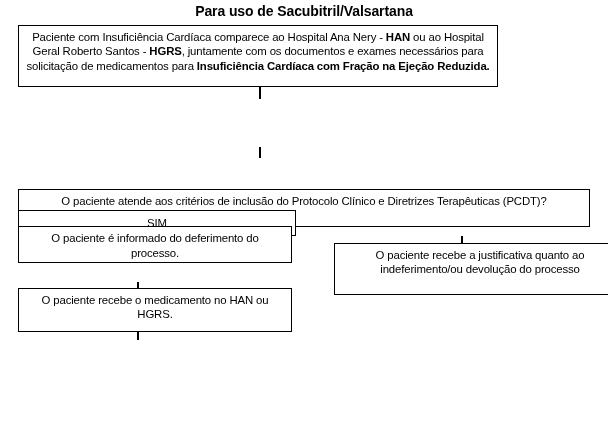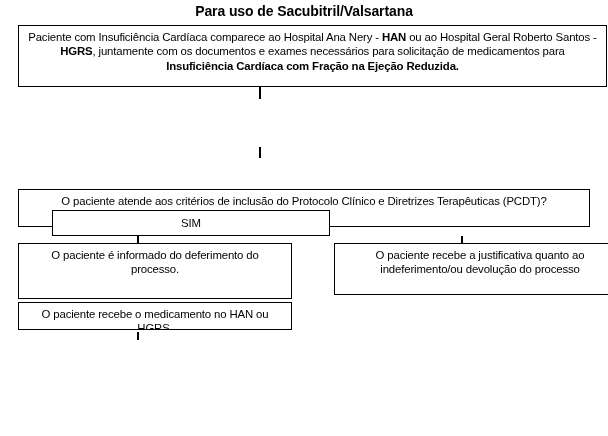--- a/index.html
+++ b/index.html
@@ -64,29 +64,29 @@
 
   b { font-weight: bold; }
 
   .conn {
     position: absolute;
     background: #000000;
     width: 1.6px;
   }
 
   
-  #n1 { left: 18px;  top: 25px;  width: 589px; height: 62px; }
+  #n1 { left: 18px;  top: 25px;  width: 480px; height: 62px; }
   #n2 { left: 18px;  top: 99px;  width: 572px; height: 48px; }
   #n3 { left: 18px;  top: 158px; width: 572px; height: 38px; margin-top: 31px; }
 
-  #n-sim { left: 18px;  top: 210px; width: 278px; height: 26px; margin-left: 34px; }
+  #n-sim { left: 18px;  top: 210px; width: 278px; height: 26px; }
   #n-nao { left: 334px; top: 210px; width: 256px; height: 26px; }
 
-  #n-l1 { left: 18px;  top: 243px; width: 274px; height: 56px; }
-  #n-l2 { left: 18px;  top: 302px; width: 274px; height: 28px; }
+  #n-l1 { left: 18px;  top: 226px; width: 274px; height: 37px; align-items: flex-end; }
+  #n-l2 { left: 18px;  top: 288px; width: 274px; height: 44px; }
   #n-l3 { left: 18px;  top: 340px; width: 274px; height: 75px; }
 
   #n-r1 { left: 334px; top: 243px; width: 292px; height: 52px; }
 
   #c1 { left: 259px; top: 87px;  height: 12px; }
   #c2 { left: 259px; top: 147px; height: 11px; }
 
   #c3 { left: 137px; top: 196px; height: 14px; }
   #c4 { left: 461px; top: 196px; height: 14px; }
 

